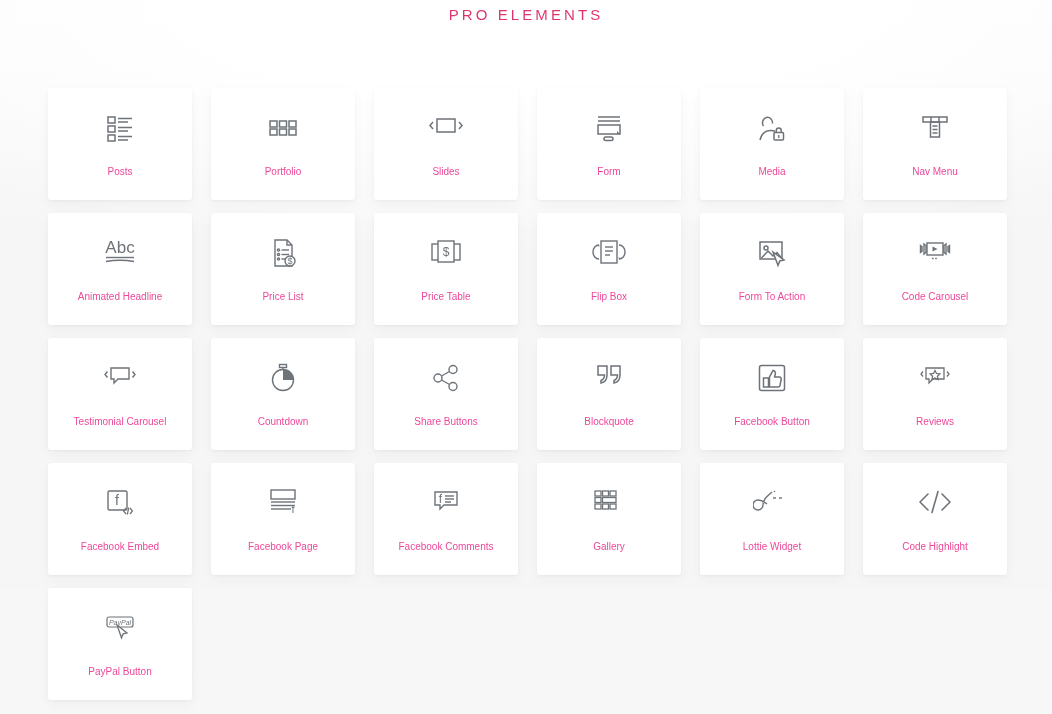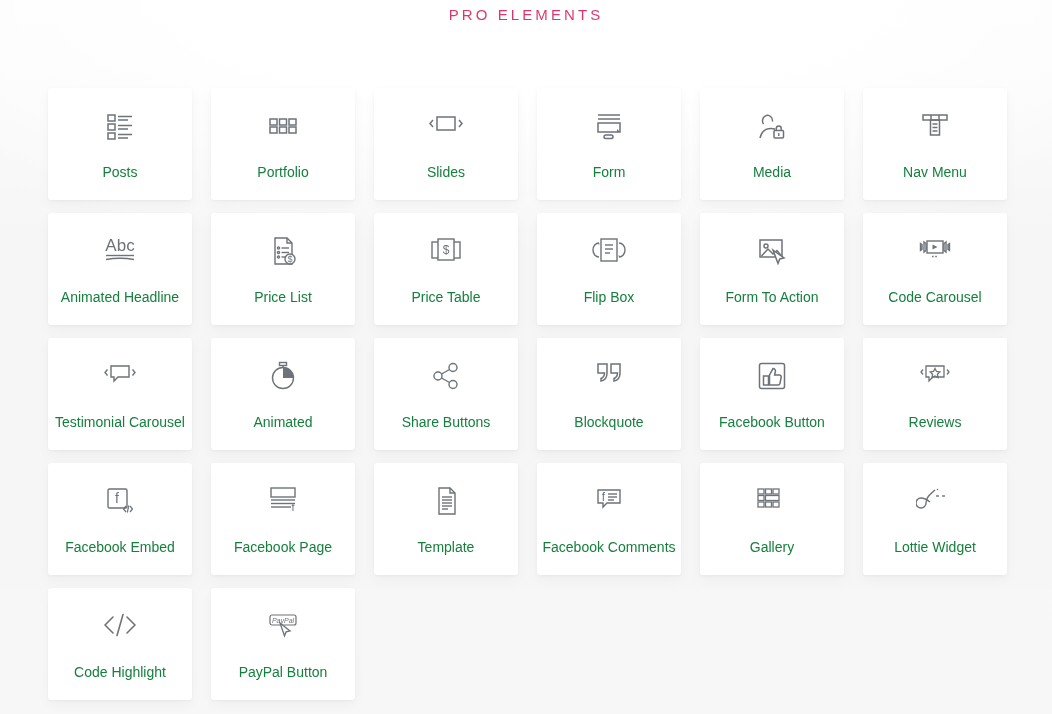--- a/index.html
+++ b/index.html
@@ -58,23 +58,23 @@
   }
   .card .icon {
     height: 42px;
     display: flex;
     align-items: flex-start;
     justify-content: center;
     margin-bottom: 14px;
   }
   .card .icon svg { display: block; }
   .card .label {
-    font-size: 14px;
+    font-size: 10px;
     line-height: 1;
-    color: #15803d;
+    color: #ec4899;
     text-align: center;
     white-space: nowrap;
   }
 </style>
 </head>
 <body>
 
 <div class="page">
 
   <div class="page-title">PRO ELEMENTS</div>
@@ -262,21 +262,21 @@
 
     <div class="card">
       <span class="icon">
         <svg width="34" height="34" viewBox="0 0 34 34" fill="none" stroke="#6d7378" stroke-width="1.4">
           <circle cx="17" cy="19" r="10.5"></circle>
           <path d="M17 19 v-10.5 a10.5 10.5 0 0 1 10.5 10.5 z" fill="#6d7378" stroke="none"></path>
           <rect x="13.5" y="3.5" width="7" height="3"></rect>
           <line x1="17" y1="6.5" x2="17" y2="8.5"></line>
         </svg>
       </span>
-      <span class="label">Animated</span>
+      <span class="label">Countdown</span>
     </div>
 
     <div class="card">
       <span class="icon">
         <svg width="34" height="34" viewBox="0 0 34 34" fill="none" stroke="#6d7378" stroke-width="1.4">
           <circle cx="24" cy="8.5" r="4"></circle>
           <circle cx="9" cy="17" r="4"></circle>
           <circle cx="24" cy="25.5" r="4"></circle>
           <line x1="12.5" y1="15" x2="20.5" y2="10.5"></line>
           <line x1="12.5" y1="19" x2="20.5" y2="23.5"></line>
@@ -337,34 +337,20 @@
           <rect x="6" y="4" width="24" height="9"></rect>
           <line x1="6" y1="16" x2="30" y2="16"></line>
           <line x1="6" y1="19.5" x2="30" y2="19.5"></line>
           <line x1="6" y1="23" x2="26" y2="23"></line>
           <text x="28" y="27" text-anchor="middle" font-family="Liberation Sans, sans-serif" font-size="11" fill="#6d7378" stroke="none">f</text>
         </svg>
       </span>
       <span class="label">Facebook Page</span>
     </div>
 
-    <div class="card">
-      <span class="icon">
-        <svg width="34" height="34" viewBox="0 0 34 34" fill="none" stroke="#6d7378" stroke-width="1.4">
-          <path d="M10 4 h11 l5 5 v21 h-16 z"></path>
-          <path d="M21 4 v5 h5"></path>
-          <line x1="13" y1="13" x2="23" y2="13"></line>
-          <line x1="13" y1="16" x2="23" y2="16"></line>
-          <line x1="13" y1="19" x2="23" y2="19"></line>
-          <line x1="13" y1="22" x2="23" y2="22"></line>
-          <line x1="13" y1="25" x2="19" y2="25"></line>
-        </svg>
-      </span>
-      <span class="label">Template</span>
-    </div>
 
     <div class="card">
       <span class="icon">
         <svg width="38" height="30" viewBox="0 0 38 30" fill="none" stroke="#6d7378" stroke-width="1.4">
           <path d="M8 6 h22 v13 h-13 l-4 4 v-4 h-5 z"></path>
           <text x="13.5" y="17" text-anchor="middle" font-family="Liberation Sans, sans-serif" font-size="12" fill="#6d7378" stroke="none">f</text>
           <line x1="18" y1="10" x2="27" y2="10"></line>
           <line x1="18" y1="13" x2="27" y2="13"></line>
           <line x1="18" y1="16" x2="24" y2="16"></line>
         </svg>

